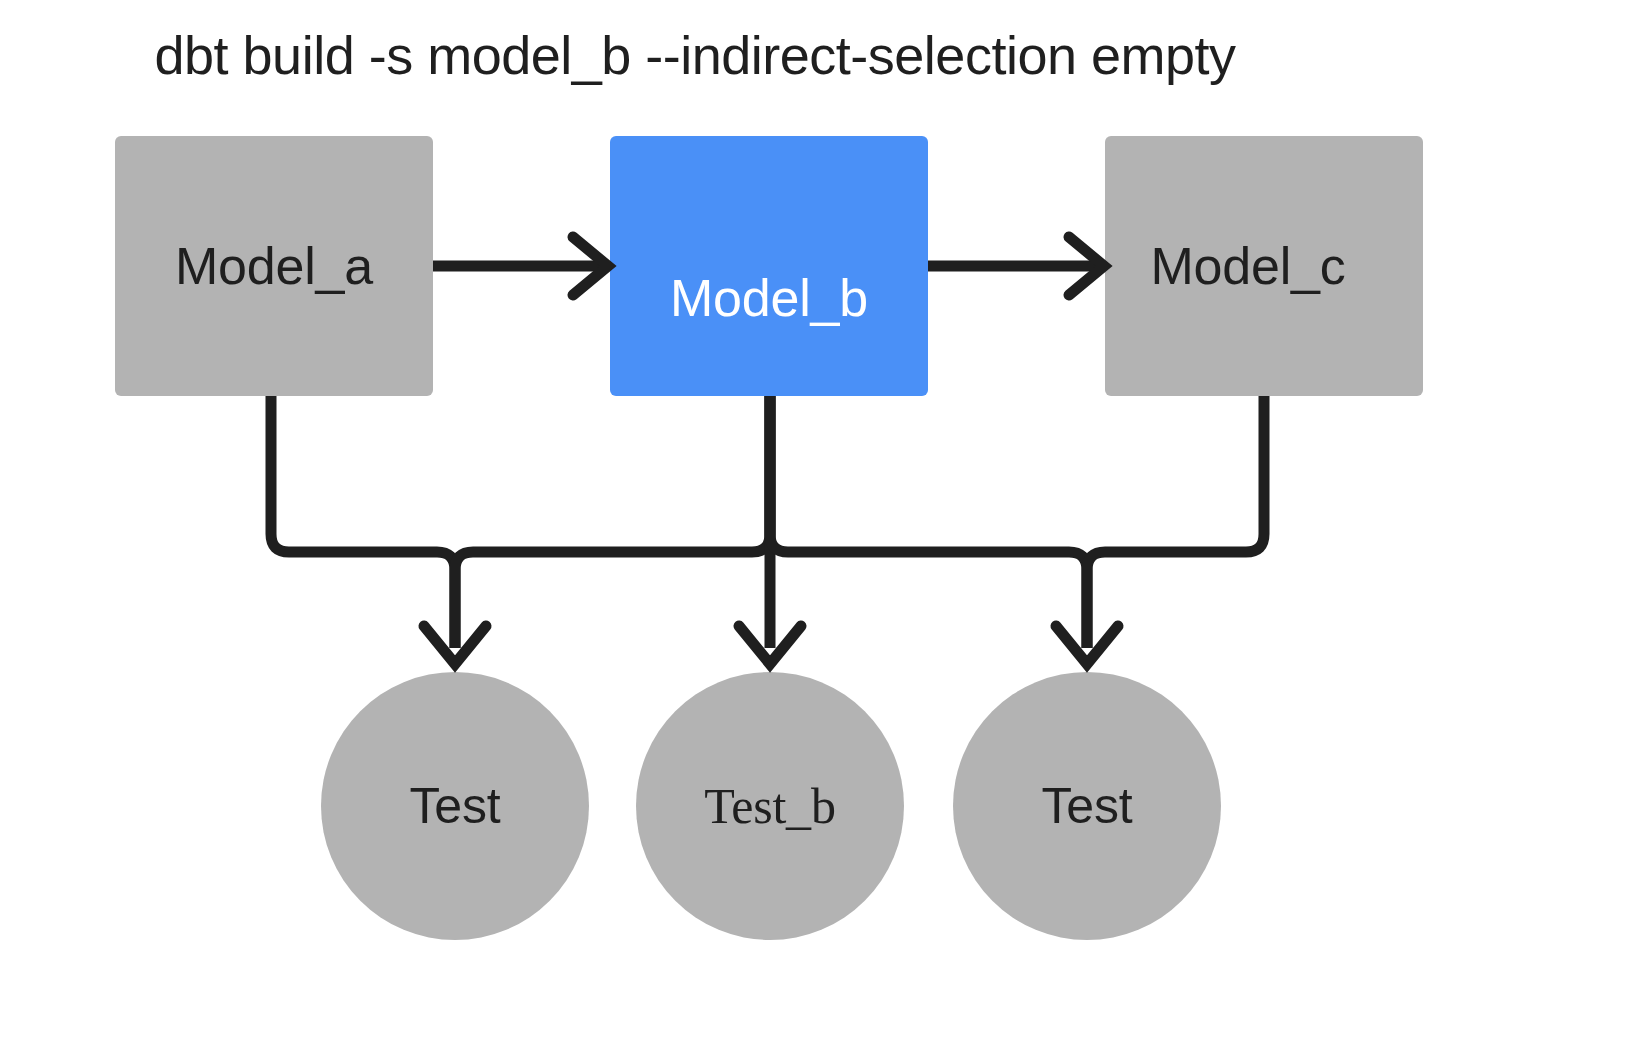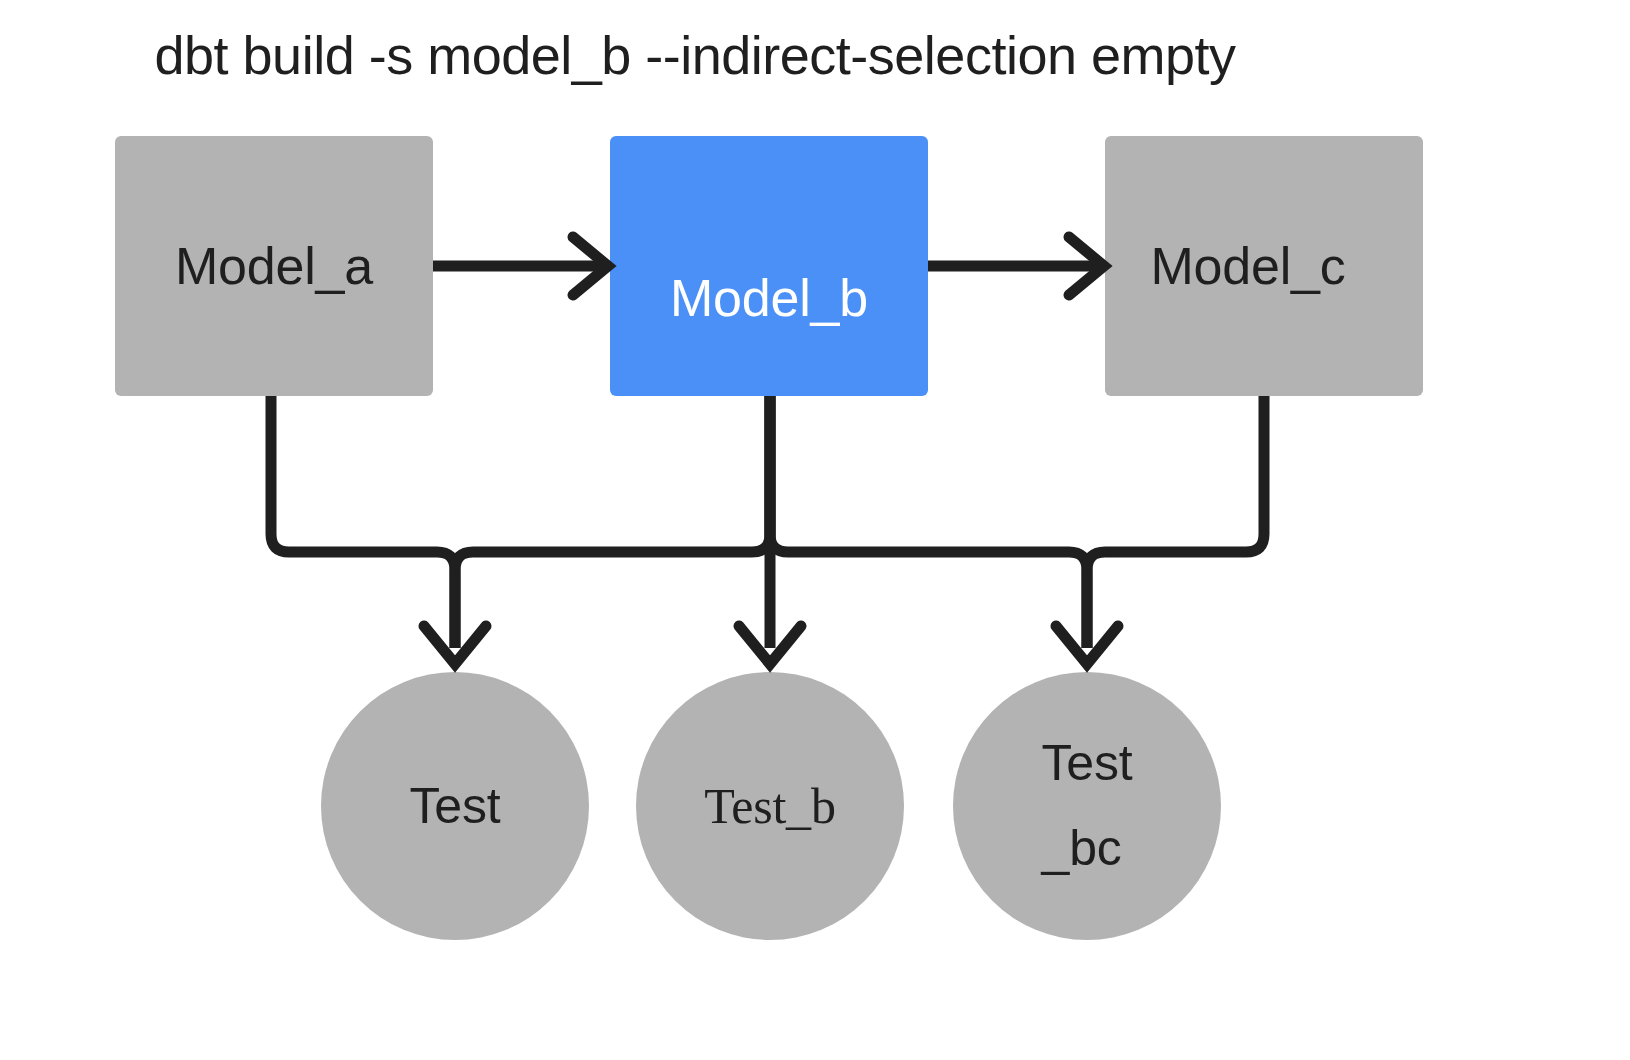--- a/index.html
+++ b/index.html
@@ -130,17 +130,16 @@
 
   <div class="node-label" style="left:636px; top:672px; width:268px; height:268px;font-family:Liberation Serif, serif;">
     <span class="circle-label">
       <span class="lbl-line">Test_b</span>
     </span>
   </div>
 
   <div class="node-label" style="left:953px; top:672px; width:268px; height:268px;">
     <span class="circle-label">
       <span class="lbl-line">Test</span>
-      <span class="lbl-line">_bc</span>
     </span>
   </div>
 
 </div>
 
 </body></html>

